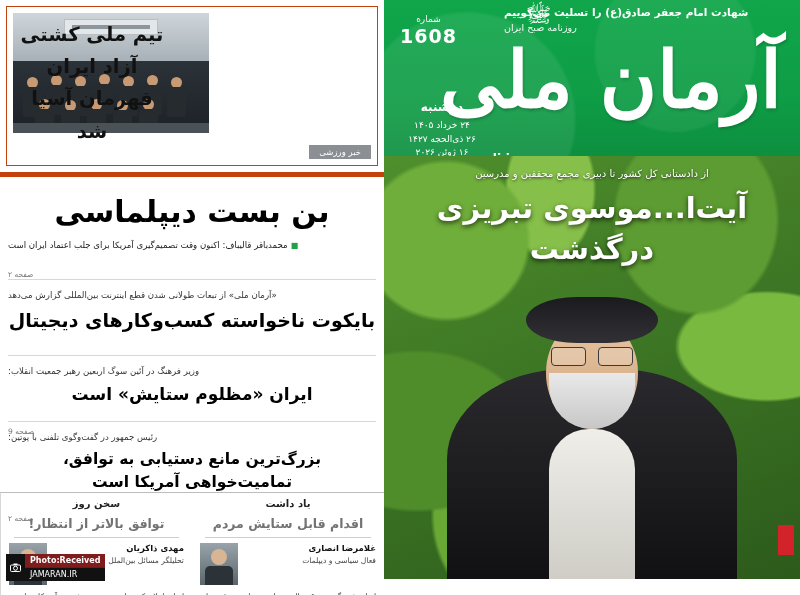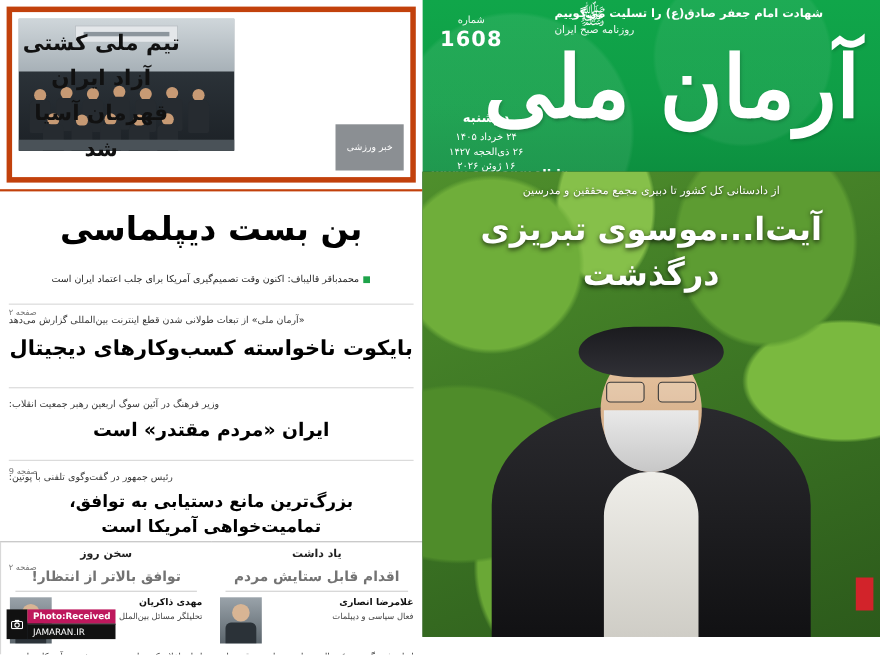--- a/index.html
+++ b/index.html
@@ -92,21 +92,21 @@
 
   
   .topleft {
     position: absolute; left: 0; top: 0;
     width: 384px; height: 172px;
     background: #ffffff;
     border-left: 0;
   }
   .topleft-inner {
     position: absolute; inset: 6px 6px 6px 6px;
-    border: 5px solid #c2410c;
+    border: 1px solid #c2410c;
     background: #fff;
   }
   .wrest-photo {
     position: absolute; left: 6px; top: 6px;
     width: 196px; height: 120px;
     background: linear-gradient(180deg,#7b8a93 0%, #5d6a73 40%, #3d464d 100%);
     overflow: hidden;
   }
   .wrest-photo .wall {
     position: absolute; left: 0; top: 0; right: 0; height: 58px;
@@ -141,43 +141,43 @@
     text-align: center;
     direction: rtl;
     color: #111;
     font-weight: bold;
     font-size: 19.5px;
     line-height: 1.65;
   }
   .wrest-sub {
     position: absolute; right: 6px; bottom: 6px;
     background: #8b8f93; color: #fff;
-    font-size: 8.5px; padding: 16px 10px;
+    font-size: 8.5px; padding: 2px 10px;
     direction: rtl;
   }
 
   
   .leftcol {
     position: absolute; left: 0; top: 172px;
     width: 384px; height: 423px;
-    border-top: 2px solid #c2410c;
+    border-top: 5px solid #c2410c;
     background: #fff;
   }
   .news-item { position: absolute; left: 8px; right: 8px; direction: rtl; }
   .kicker {
     font-size: 8.6px; color: #333; line-height: 1.5;
     text-align: left; margin-bottom: 4px;
   }
   .headline {
     font-weight: bold; color: #000;
     text-align: center;
     line-height: 1.5;
   }
   .subline {
-    font-size: 8.6px; color: #222; text-align: center; margin-top: 18px;
+    font-size: 8.6px; color: #222; text-align: left; margin-top: 6px;
     direction: rtl;
   }
   .subline .sq { color: #1ea34a; font-size: 8px; margin-left: 3px; }
   .pagref {
     font-size: 7.5px; color: #777; text-align: left; margin-top: 20px;
     direction: rtl;
   }
   .hr { position: absolute; left: 8px; right: 8px; height: 1px; background: #d8d8d8; }
 
   .n1 { top: 12px; }
@@ -303,21 +303,21 @@
   .credit {
     position: absolute; left: 6px; bottom: 14px;
     display: flex; align-items: stretch;
     font-size: 8px; color: #fff; direction: ltr;
     z-index: 6;
   }
   .credit .c-icon {
     background: #111; padding: 2px 4px; display: flex; align-items: center;
   }
   .credit .c-icon svg { display: block; }
-  .credit .c-text { background: #be185d; padding: 2px 5px; font-weight: bold; }
+  .credit .c-text { background: #7f1d1d; padding: 2px 5px; font-weight: bold; }
   .credit .c-src { background: #111; padding: 2px 5px; border-top: 1px solid #333; }
   .credit-stack { display: flex; flex-direction: column; }
 </style>
 </head>
 <body>
 
 <div class="page">
 
   <div class="masthead">
     <div class="wm"></div>
@@ -397,21 +397,21 @@
     <div class="hr" style="top:102px;"></div>
 
     <div class="news-item n2">
       <div class="kicker">«آرمان ملی» از تبعات طولانی شدن قطع اینترنت بین‌المللی گزارش می‌دهد</div>
       <div class="headline">بایکوت ناخواسته کسب‌وکارهای دیجیتال</div>
     </div>
     <div class="hr" style="top:178px;"></div>
 
     <div class="news-item n3">
       <div class="kicker">وزیر فرهنگ در آئین سوگ اربعین رهبر جمعیت انقلاب:</div>
-      <div class="headline">ایران «مردم مقتدر» است</div>
+      <div class="headline">ایران «مظلوم ستایش» است</div>
       <div class="pagref">صفحه 9</div>
     </div>
     <div class="hr" style="top:244px;"></div>
 
     <div class="news-item n4">
       <div class="kicker">رئیس جمهور در گفت‌وگوی تلفنی با پوتین:</div>
       <div class="headline">بزرگ‌ترین مانع دستیابی به توافق، تمامیت‌خواهی آمریکا است</div>
       <div class="pagref">صفحه ۲</div>
     </div>
   </div>

